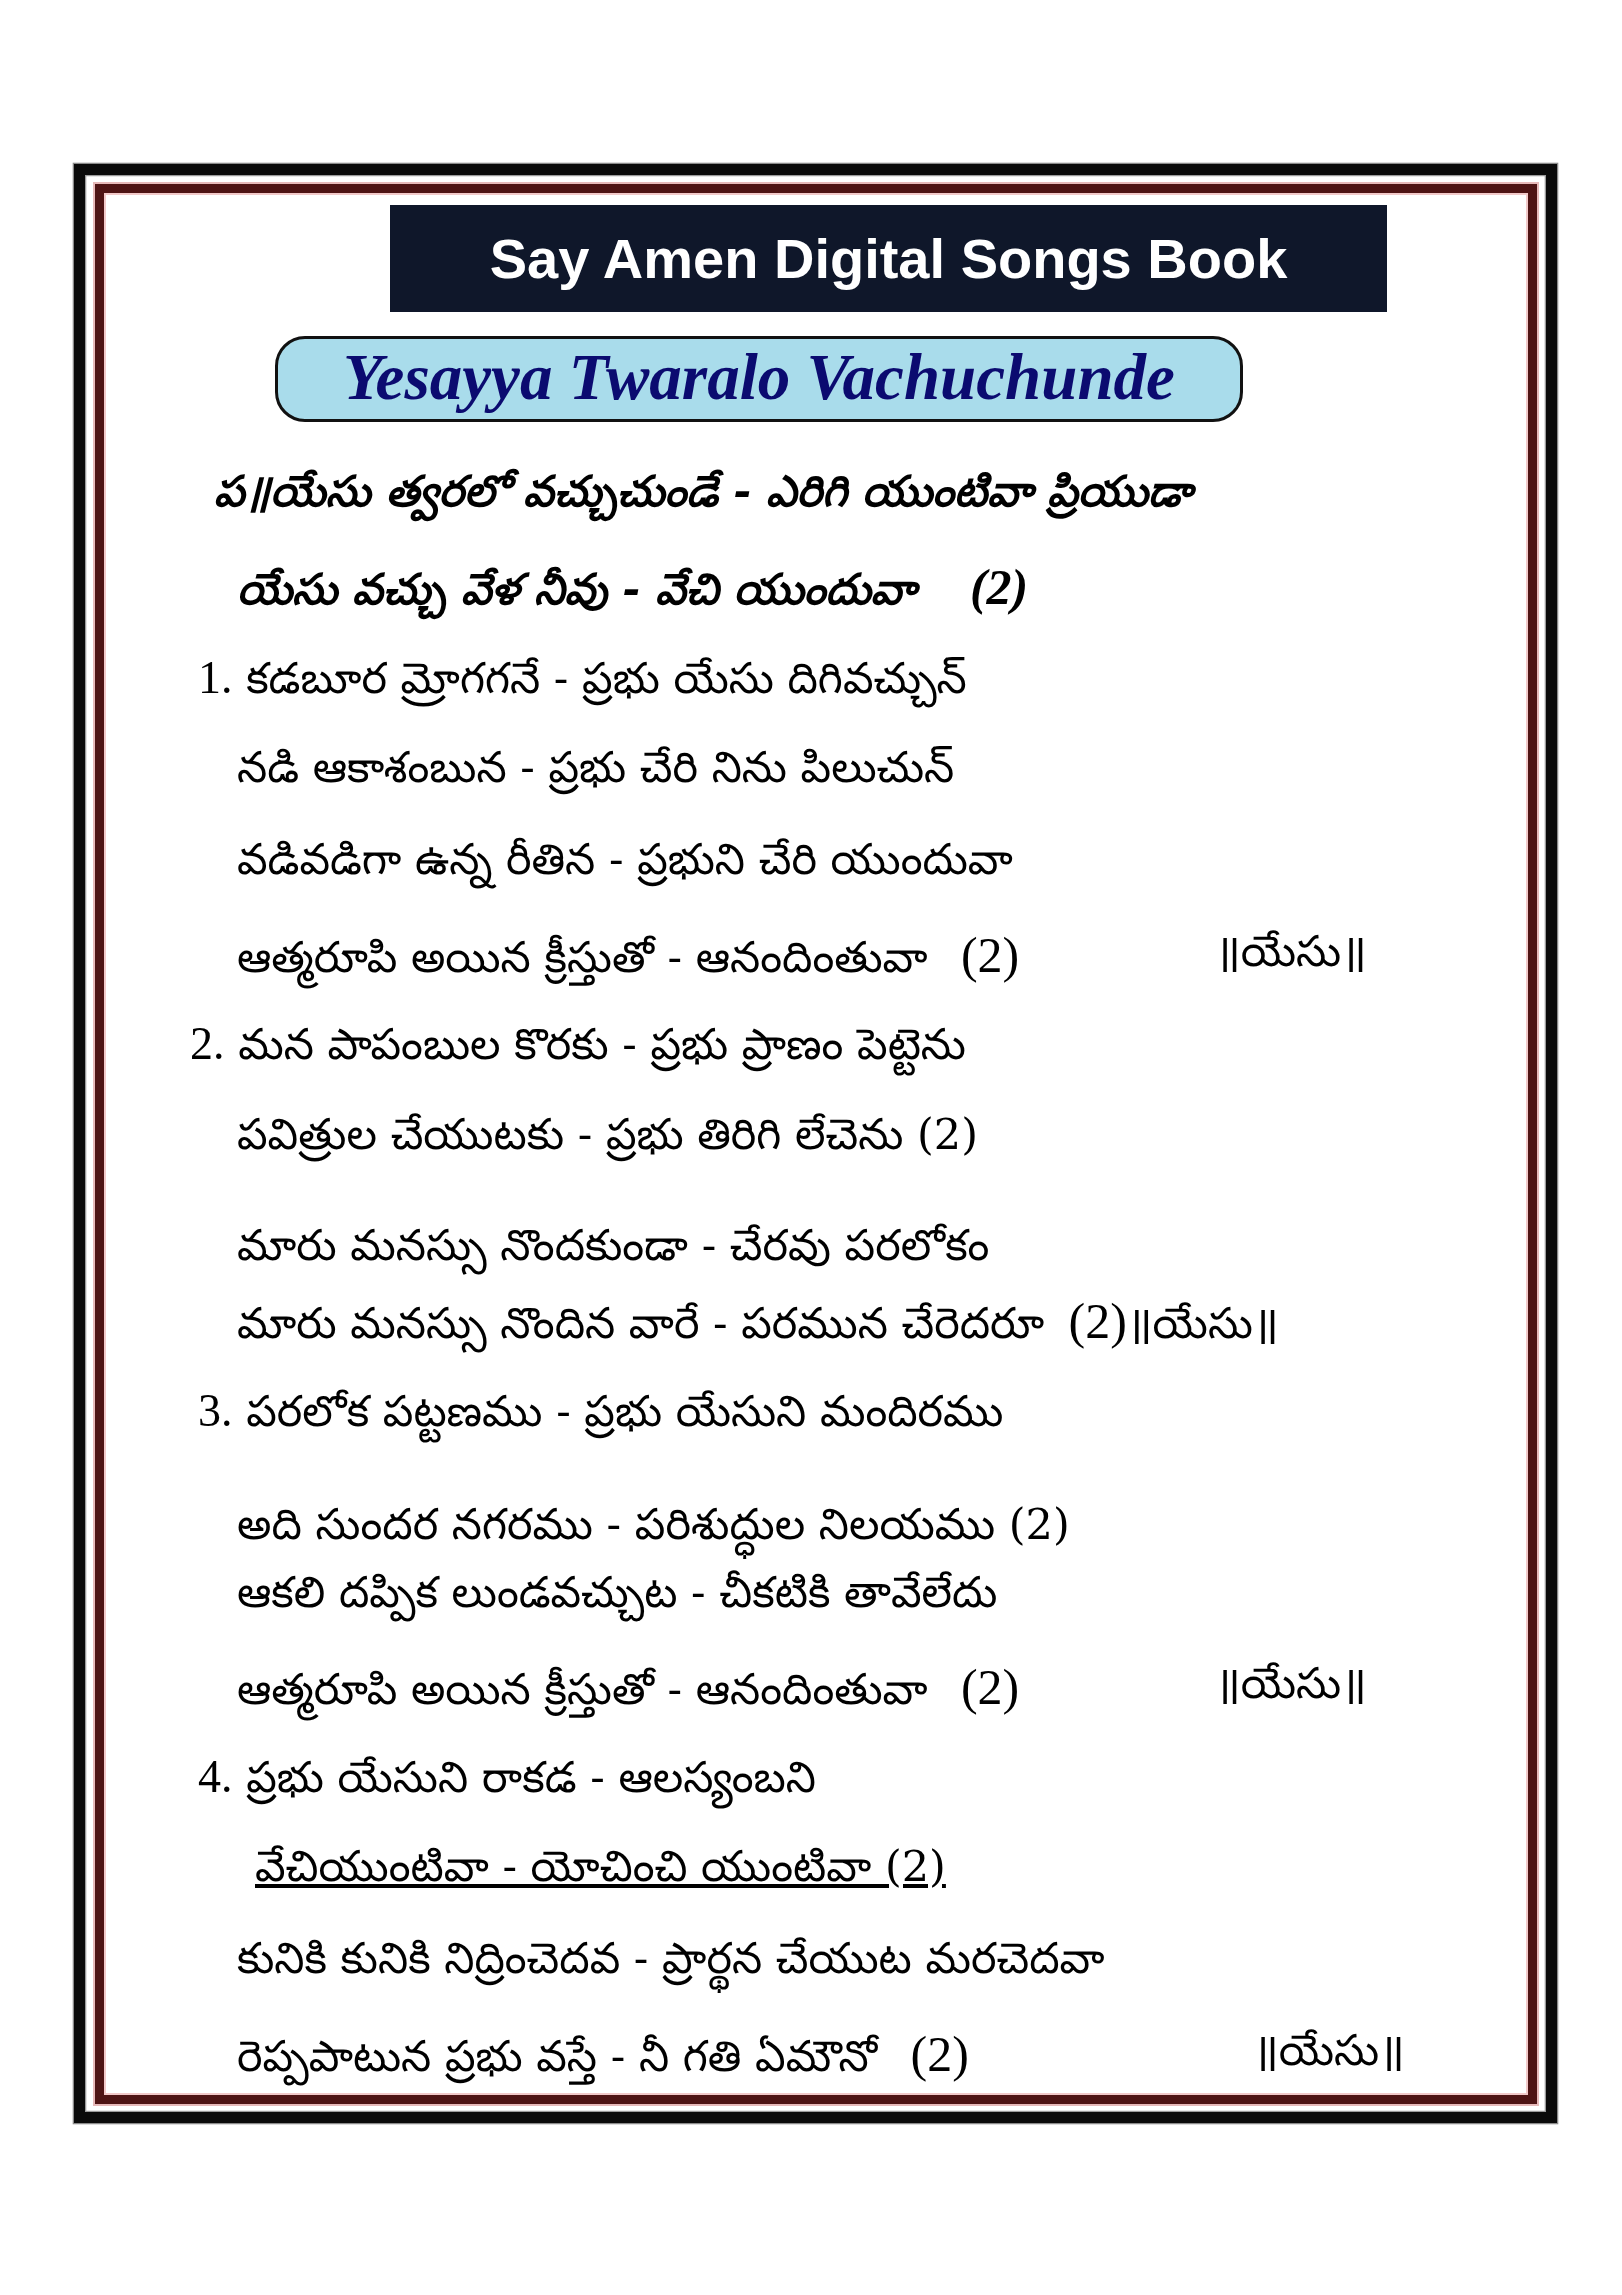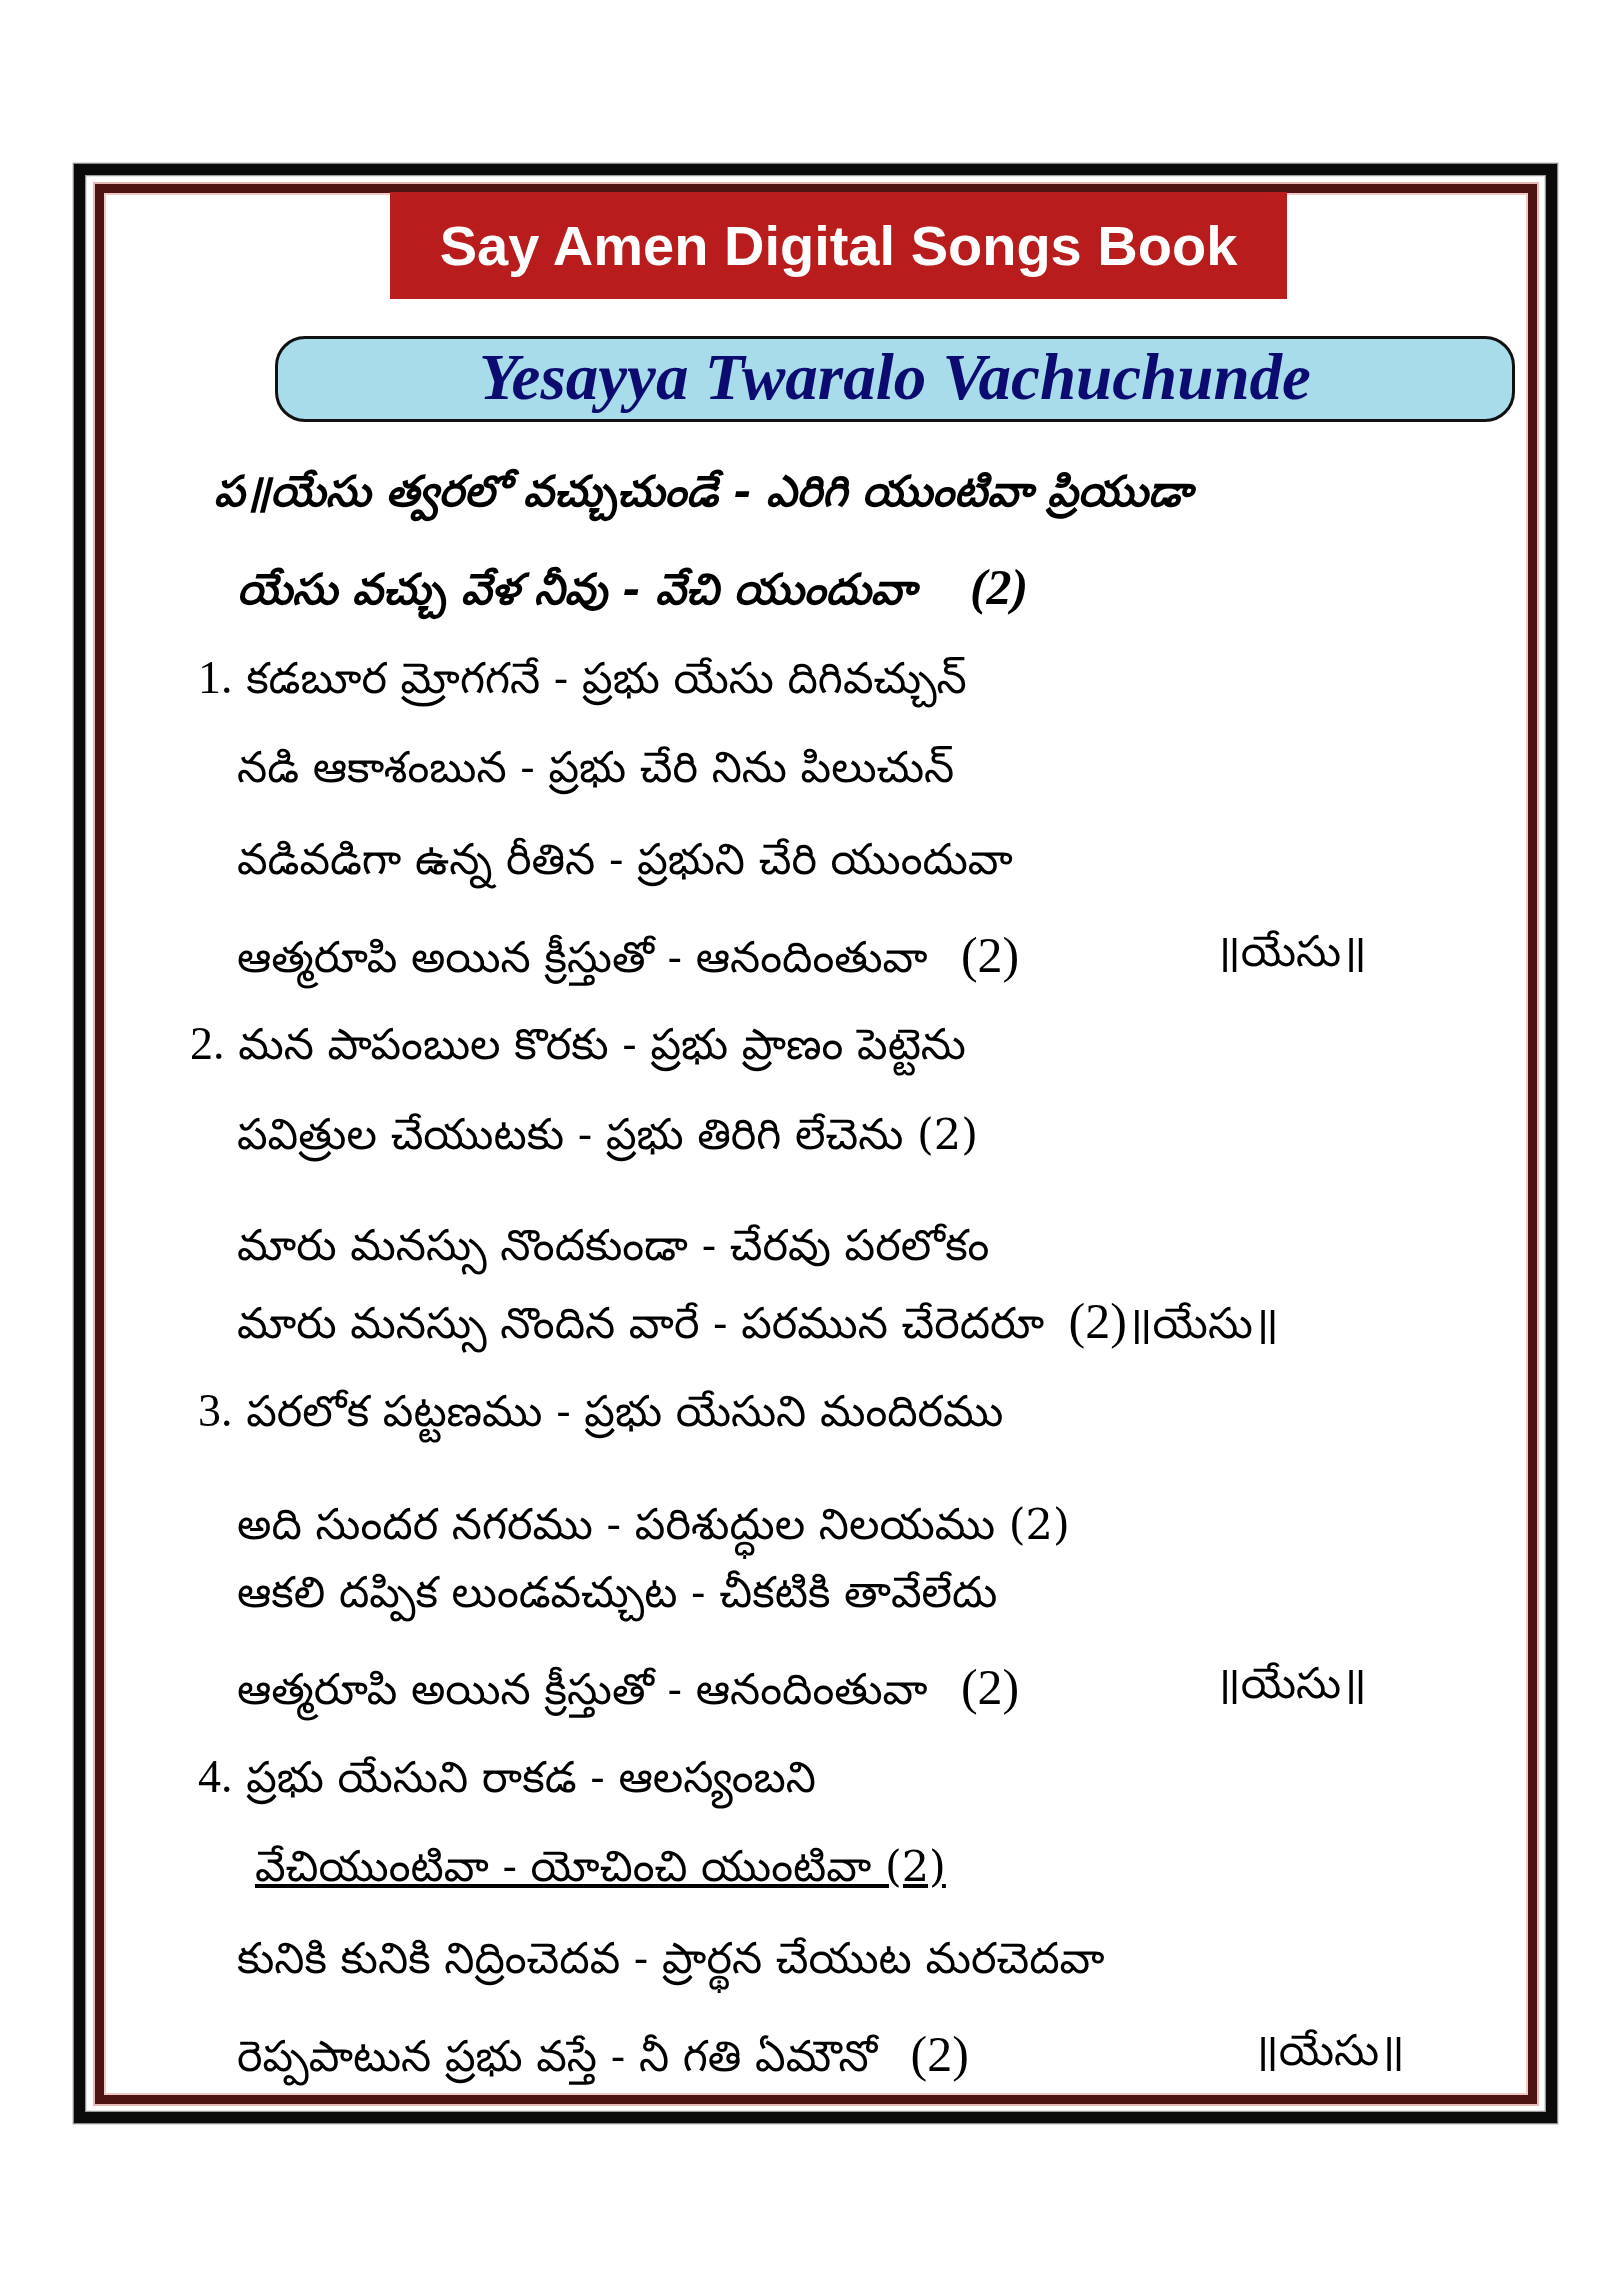--- a/index.html
+++ b/index.html
@@ -1,21 +1,21 @@
 <!DOCTYPE html>
 <html style="font-size:10.5px"><head>
 <meta charset="utf-8">
 <style>
   html, body { margin:0; padding:0; background:#ffffff; }
   body { width:1622px; height:2295px; position:relative; overflow:hidden; font-family:"DejaVu Serif", serif; color:#000; }
   .frame-outer { position:absolute; left:74px; top:164px; width:1483px; height:1959px; box-sizing:border-box; border:11px solid #0a0a0a; box-shadow: inset 0 0 0 1.3px #9a9a9a, 0 0 0 1.3px #8a8a8a; }
   .frame-inner { position:absolute; left:95px; top:184px; width:1442px; height:1920px; box-sizing:border-box; border:9.8px solid #4e1414; box-shadow: inset 0 0 0 2px #f2c9c9, 0 0 0 2px #e7b9b9; }
-  .banner { position:absolute; left:390px; top:192px; width:897px; height:107px; background:#b91c1c; display:flex; align-items:center; justify-content:center; }
+  .banner { position:absolute; left:390px; top:205px; width:997px; height:107px; background:#0f172a; display:flex; align-items:center; justify-content:center; }
   .banner-text { color:#ffffff; font-family:"Liberation Sans", sans-serif; font-weight:bold; font-size:56px; letter-spacing:0px; white-space:nowrap; }
-  .pill { position:absolute; left:275px; top:336px; width:1240px; height:86px; box-sizing:border-box; border:3.3px solid #111; border-radius:30px; background:#a9dceb; display:flex; align-items:center; justify-content:center; }
+  .pill { position:absolute; left:275px; top:336px; width:968px; height:86px; box-sizing:border-box; border:3.3px solid #111; border-radius:30px; background:#a9dceb; display:flex; align-items:center; justify-content:center; }
   .pill-text { color:#0b0b70; font-family:"Liberation Serif", serif; font-weight:bold; font-style:italic; font-size:65px; white-space:nowrap; position:relative; top:-1.3px; }
   .line { position:absolute; white-space:nowrap; font-family:"DejaVu Serif", serif; font-size:43px; line-height:1; }
   .line.bold { font-weight:bold;font-style:italic; }
   .refrain { position:absolute; white-space:nowrap; font-family:"DejaVu Serif", serif; font-size:43px; line-height:1; }
   .rep { font-family:"Liberation Serif", serif; font-size:50px; }
 </style>
 </head>
 <body>
 
 <div class="frame-outer"></div>

